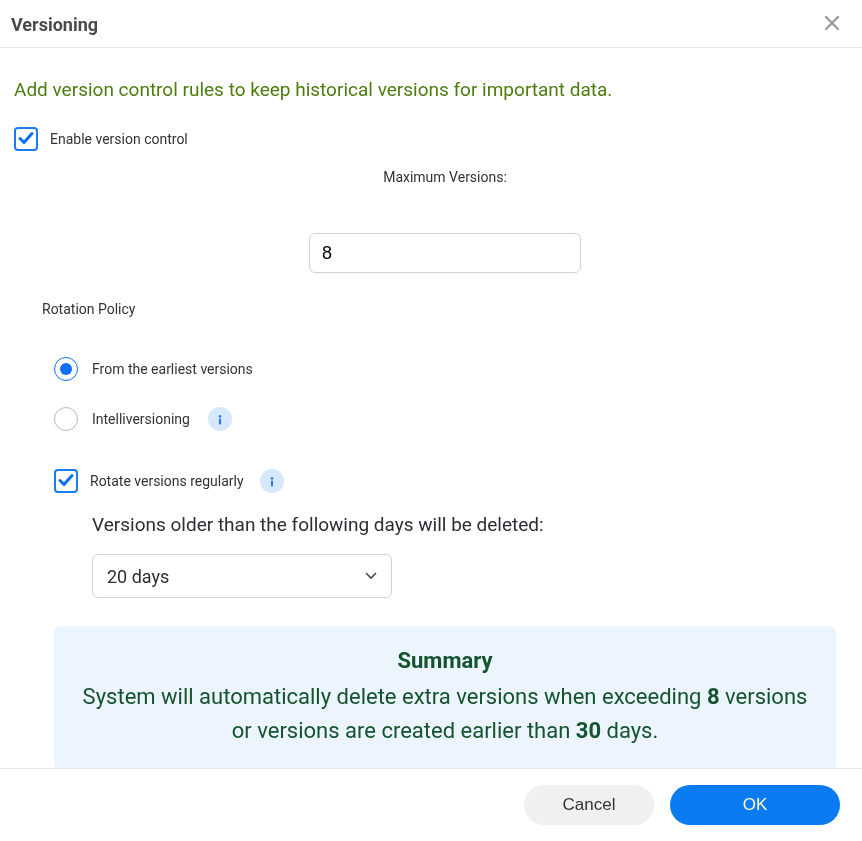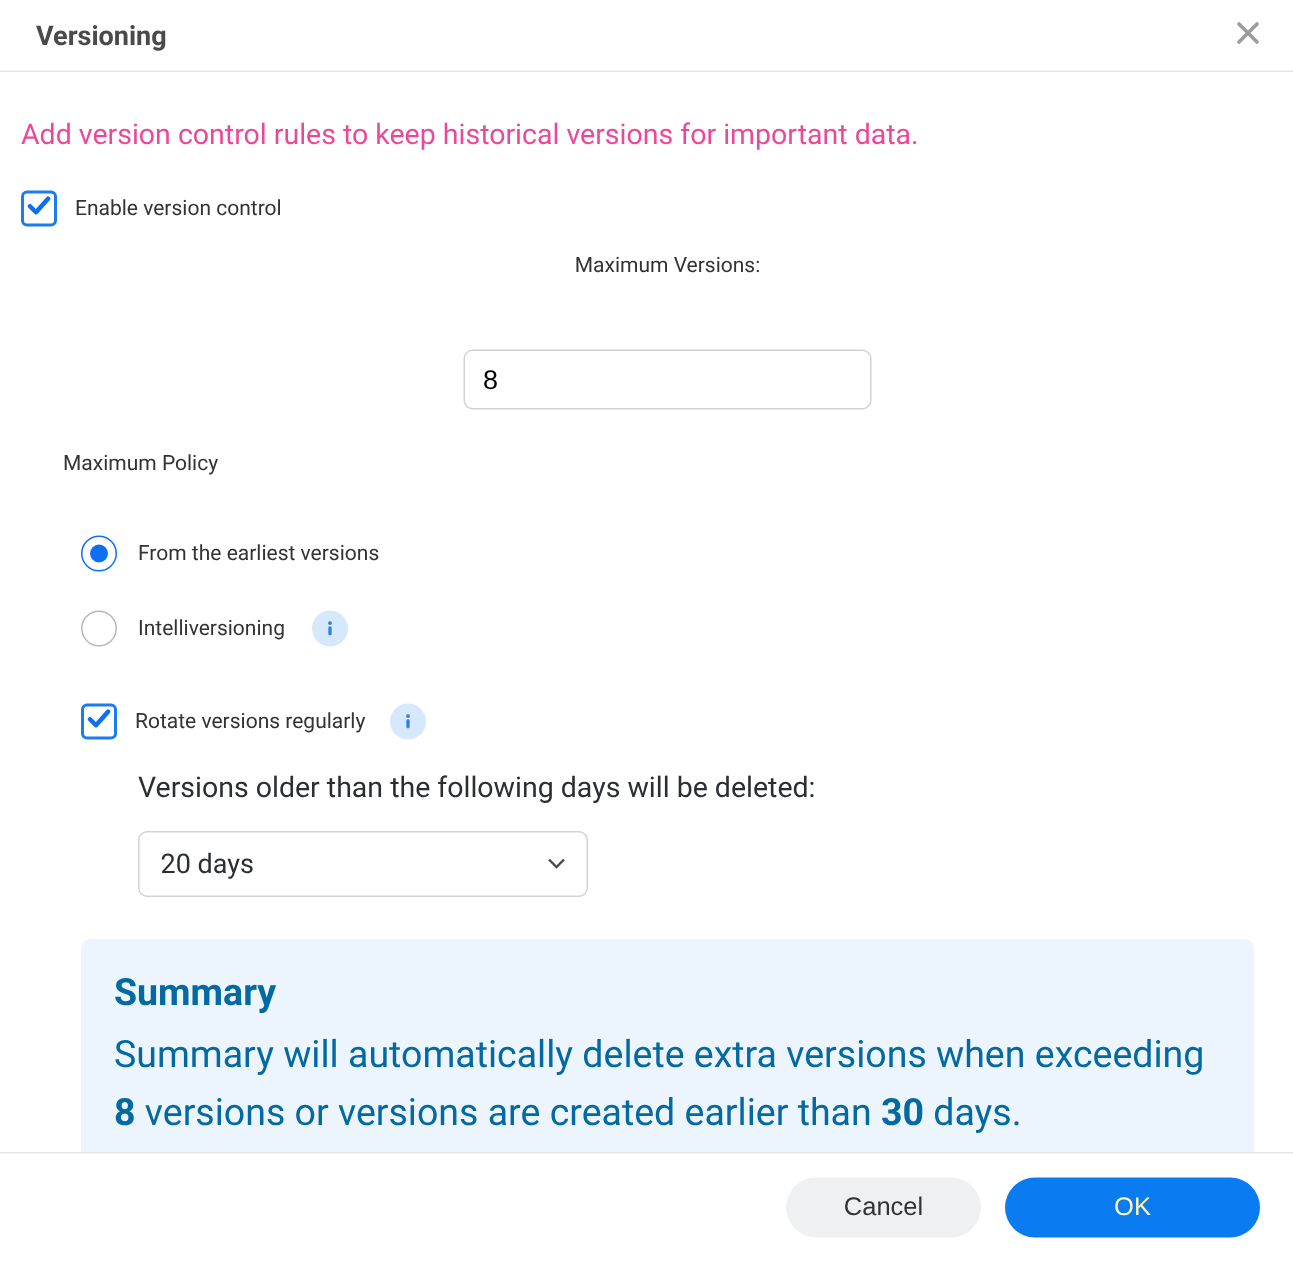--- a/index.html
+++ b/index.html
@@ -17,41 +17,41 @@
     width: 862px;
     height: 841px;
     display: flex;
     flex-direction: column;
     background: #fff;
   }
   .dlg-header {
     display: flex;
     align-items: center;
     justify-content: space-between;
-    padding: 14px 20px 12px 24px;
+    padding: 14px 20px 12px 11px;
     border-bottom: 1px solid #e6e6e6;
   }
   .dlg-title {
     font-weight: 700;
     color: #4a4a4a;
     font-size: 18px;
   }
   .close-x {
     color: #9b9b9b;
     cursor: pointer;
     width: 20px; height: 20px;
     display: flex; align-items: center; justify-content: center;
   }
   .close-x svg { width: 16px; height: 16px; }
   .dlg-body {
     flex: 1 1 auto;
     padding: 30px 14px 10px 14px;
     overflow: auto;
   }
-  .desc { margin-bottom: 26px; font-size: 19px; color: #ec4899; }
+  .desc { margin-bottom: 26px; font-size: 19px; color: #4d7c0f; }
   .row-check {
     display: flex;
     align-items: center;
     gap: 12px;
     margin-bottom: 18px;
   }
   
   .chk {
     width: 24px; height: 24px;
     border: 2px solid #1b7ced;
@@ -130,23 +130,24 @@
     cursor: pointer;
     background:#fff;
   }
   .caret-down { display:inline-flex; }
   .summary-box {
     margin-left: 40px;
     margin-right: 12px;
     background: #ecf4fd;
     border-radius: 6px;
     padding: 18px 22px 22px 22px;
-    font-size: 25px;
+    font-size: 22px;
     line-height: 1.55;
-    color: #0369a1;
+    color: #14532d;
+    text-align: center;
   }
   .summary-title { font-weight: 700; margin-bottom: 2px; }
   .dlg-footer {
     border-top: 1px solid #e6e6e6;
     padding: 16px 22px 16px 22px;
     display: flex;
     justify-content: flex-end;
     gap: 16px;
   }
   .btn {
@@ -200,21 +201,21 @@
         </span>
       </span>
       <span class="lbl">Enable version control</span>
     </div>
 
     <div class="indent1 field-row">
       <span class="lbl">Maximum Versions:</span>
       <input class="txtinput" type="text" value="8" style="">
     </div>
 
-    <div class="indent1 section-label lbl">Maximum Policy</div>
+    <div class="indent1 section-label lbl">Rotation Policy</div>
 
     <div style="height:20px"></div>
 
     <div class="radio-row">
       <span class="radio selected" role="radio" aria-checked="true"></span>
       <span class="lbl">From the earliest versions</span>
     </div>
 
     <div class="radio-row">
       <span class="radio" role="radio" aria-checked="false"></span>
@@ -257,21 +258,21 @@
           <svg width="12" height="8" viewBox="0 0 12 8">
               <path d="M1 1 L6 6 L11 1" fill="none" stroke="#4a4a4a" stroke-width="1.6"></path>
             </svg>
         </span>
       </div>
     </div>
 
     <div class="summary-box">
       <div class="summary-title">Summary</div>
       <div>
-        <span>Summary will automatically delete extra versions when exceeding </span><b>8</b><span> versions or versions are created earlier than </span><b>30</b><span> days.</span>
+        <span>System will automatically delete extra versions when exceeding </span><b>8</b><span> versions or versions are created earlier than </span><b>30</b><span> days.</span>
       </div>
     </div>
 
   </div>
 
   <div class="dlg-footer">
     <button class="btn btn-secondary">
       <span>Cancel</span>
     </button>
     <button class="btn btn-primary">

